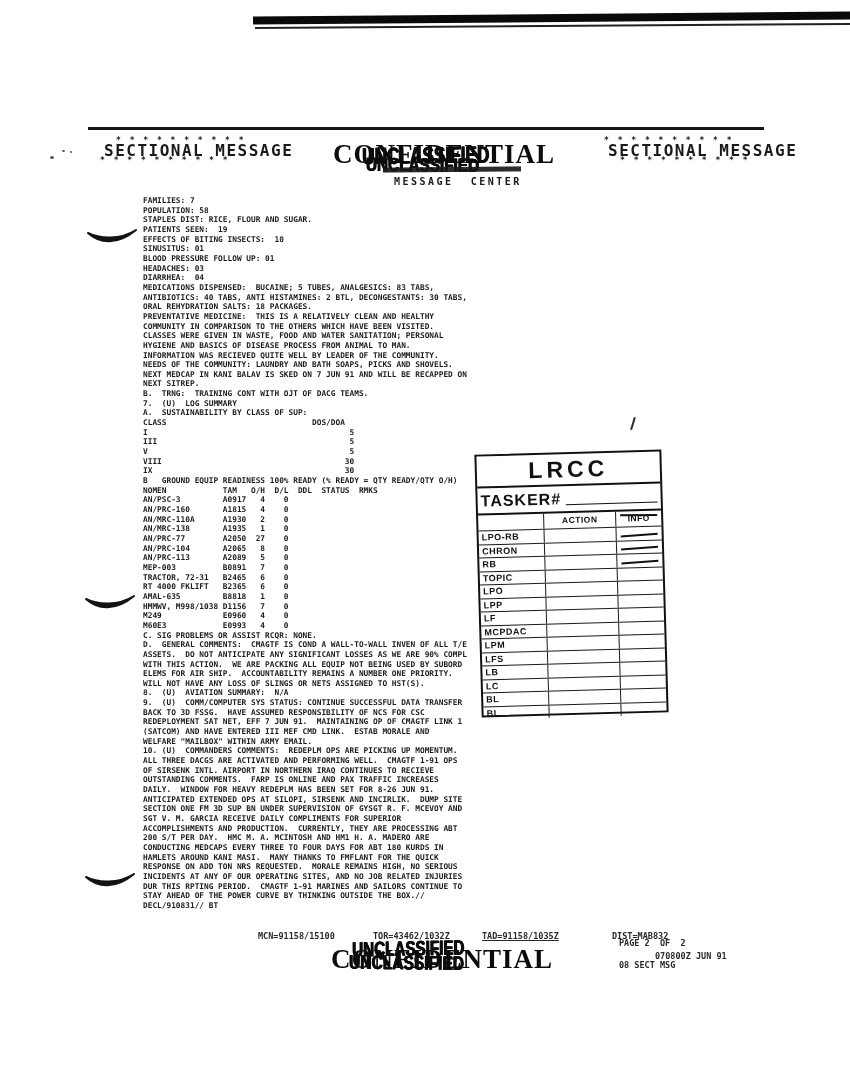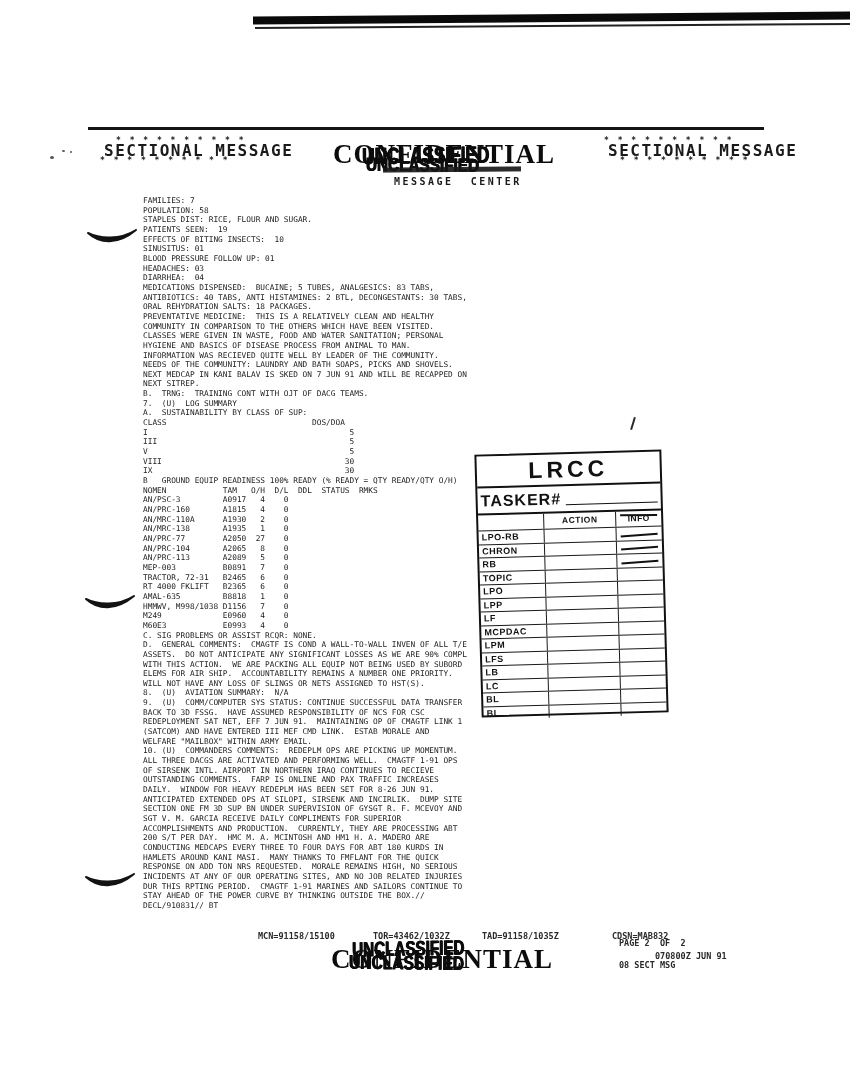--- a/index.html
+++ b/index.html
@@ -26,21 +26,21 @@
   .conf { position:absolute; font-family:Liberation Serif, serif; font-weight:bold;
           font-size:27px; letter-spacing:1px; color:#0c0c0c; white-space:nowrap; }
   .unclass { position:absolute; font-family:"Liberation Sans", sans-serif; font-weight:bold;
           font-size:21px; color:#0c0c0c; white-space:nowrap; transform-origin:left top;
           text-shadow:0.7px 0 #0c0c0c, -0.5px 0 #0c0c0c; }
   .smudge { position:absolute; background:#161616; filter:blur(0.6px); opacity:0.9; }
   .msg-center { position:absolute; font-size:10px; font-weight:bold; letter-spacing:2.5px; color:#1a1a1a; white-space:pre; }
 
   
   .body-text { position:absolute; left:143px; top:196px; margin:0;
-               font-family:"DejaVu Sans Mono", monospace; font-size:7.8px; font-weight:normal;
+               font-family:"DejaVu Sans Mono", monospace; font-size:7.8px; font-weight:bold;
                line-height:9.66px; color:#1c1c1c; white-space:pre; letter-spacing:0; }
 
   
   .foot-mono { position:absolute; font-size:8.5px; font-weight:bold; color:#2a2a2a; white-space:pre; }
 
   
   .check-mark { position:absolute; }
   .slash-mark { position:absolute; width:2px; height:13px; background:#2a2a2a; transform:rotate(17deg); }
 
   
@@ -268,22 +268,22 @@
       <div class="tkr-row">
           <div class="tkr-label">BL</div>
           <div class="tkr-cell action"></div>
           <div class="tkr-cell info"></div>
         </div>
     </div>
   </div>
 
   <span class="foot-mono" style="left:258px; top:931px;text-align:right;">MCN=91158/15100</span>
   <span class="foot-mono" style="left:373px; top:931px;">TOR=43462/1032Z</span>
-  <span class="foot-mono" style="left:482px; top:931px;">TAD=91158/1035Z</span>
-  <span class="foot-mono" style="left:612px; top:931px;">CDSN=MAB832</span>
+  <span class="foot-mono" style="left:482px; top:931px;text-decoration:underline;">TAD=91158/1035Z</span>
+  <span class="foot-mono" style="left:612px; top:931px;">DIST=MAB832</span>
   <span class="foot-mono" style="left:619px; top:938px;">PAGE 2  OF  2</span>
   <span class="foot-mono" style="left:619px; top:951px;padding-left:36px;">070800Z JUN 91</span>
   <span class="foot-mono" style="left:619px; top:960px;">08 SECT MSG</span>
 
   <div class="conf" style="left:331px; top:944px;">CONFIDENTIAL</div>
   <div class="unclass" style="left:352px; top:938px; font-size:19px; transform:scale(0.8,1.1) rotate(-0.8deg);">UNCLASSIFIED</div>
   <div class="unclass" style="left:349px; top:951px; font-size:19px; transform:scale(0.82,1.05) rotate(0.5deg);">UNCLASSIFIED</div>
 
 </div>
 

